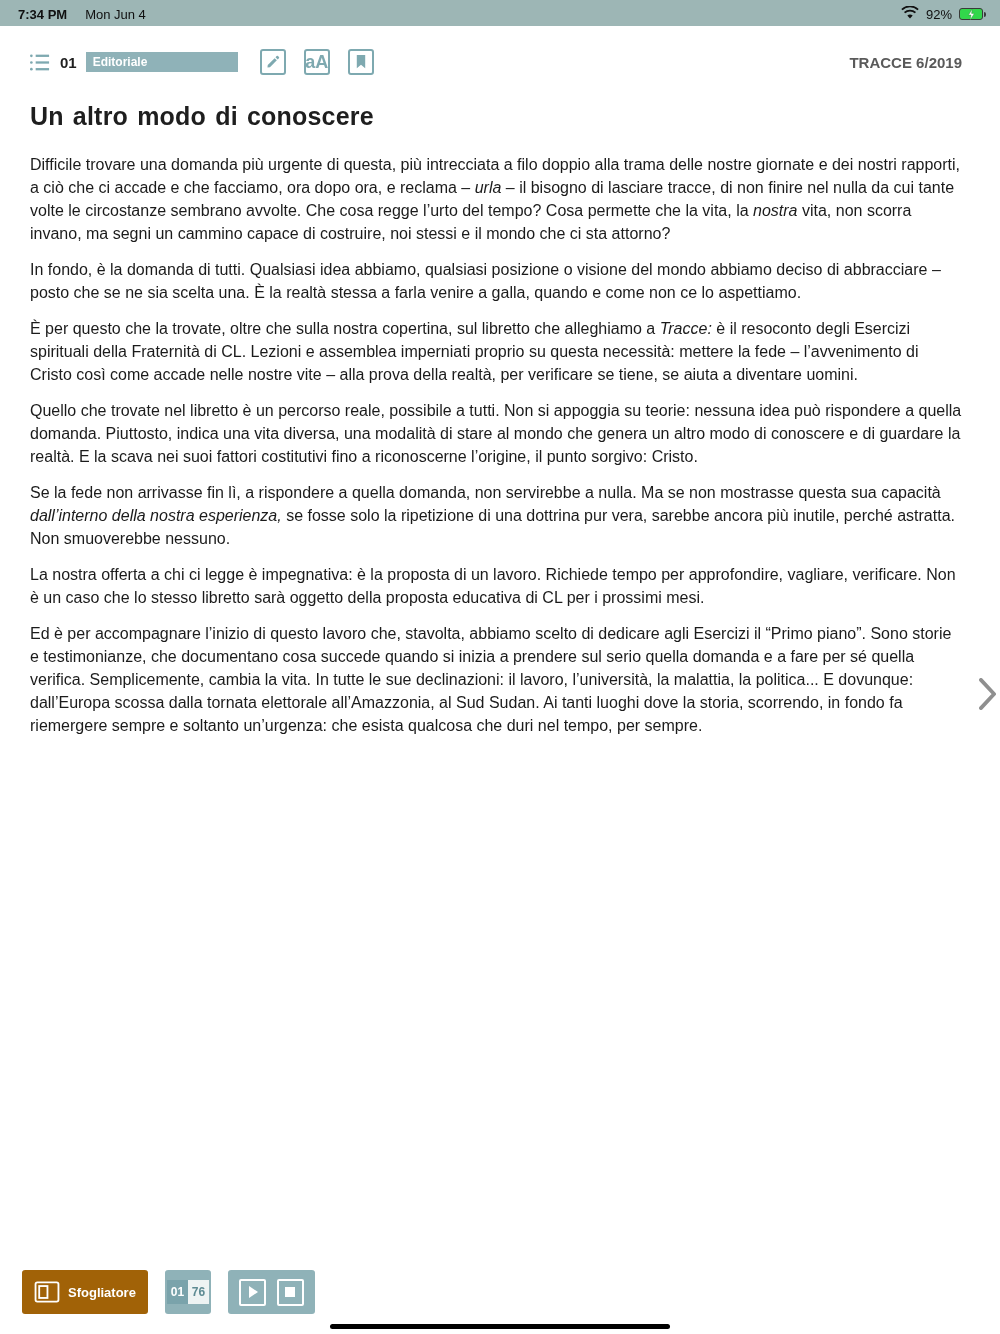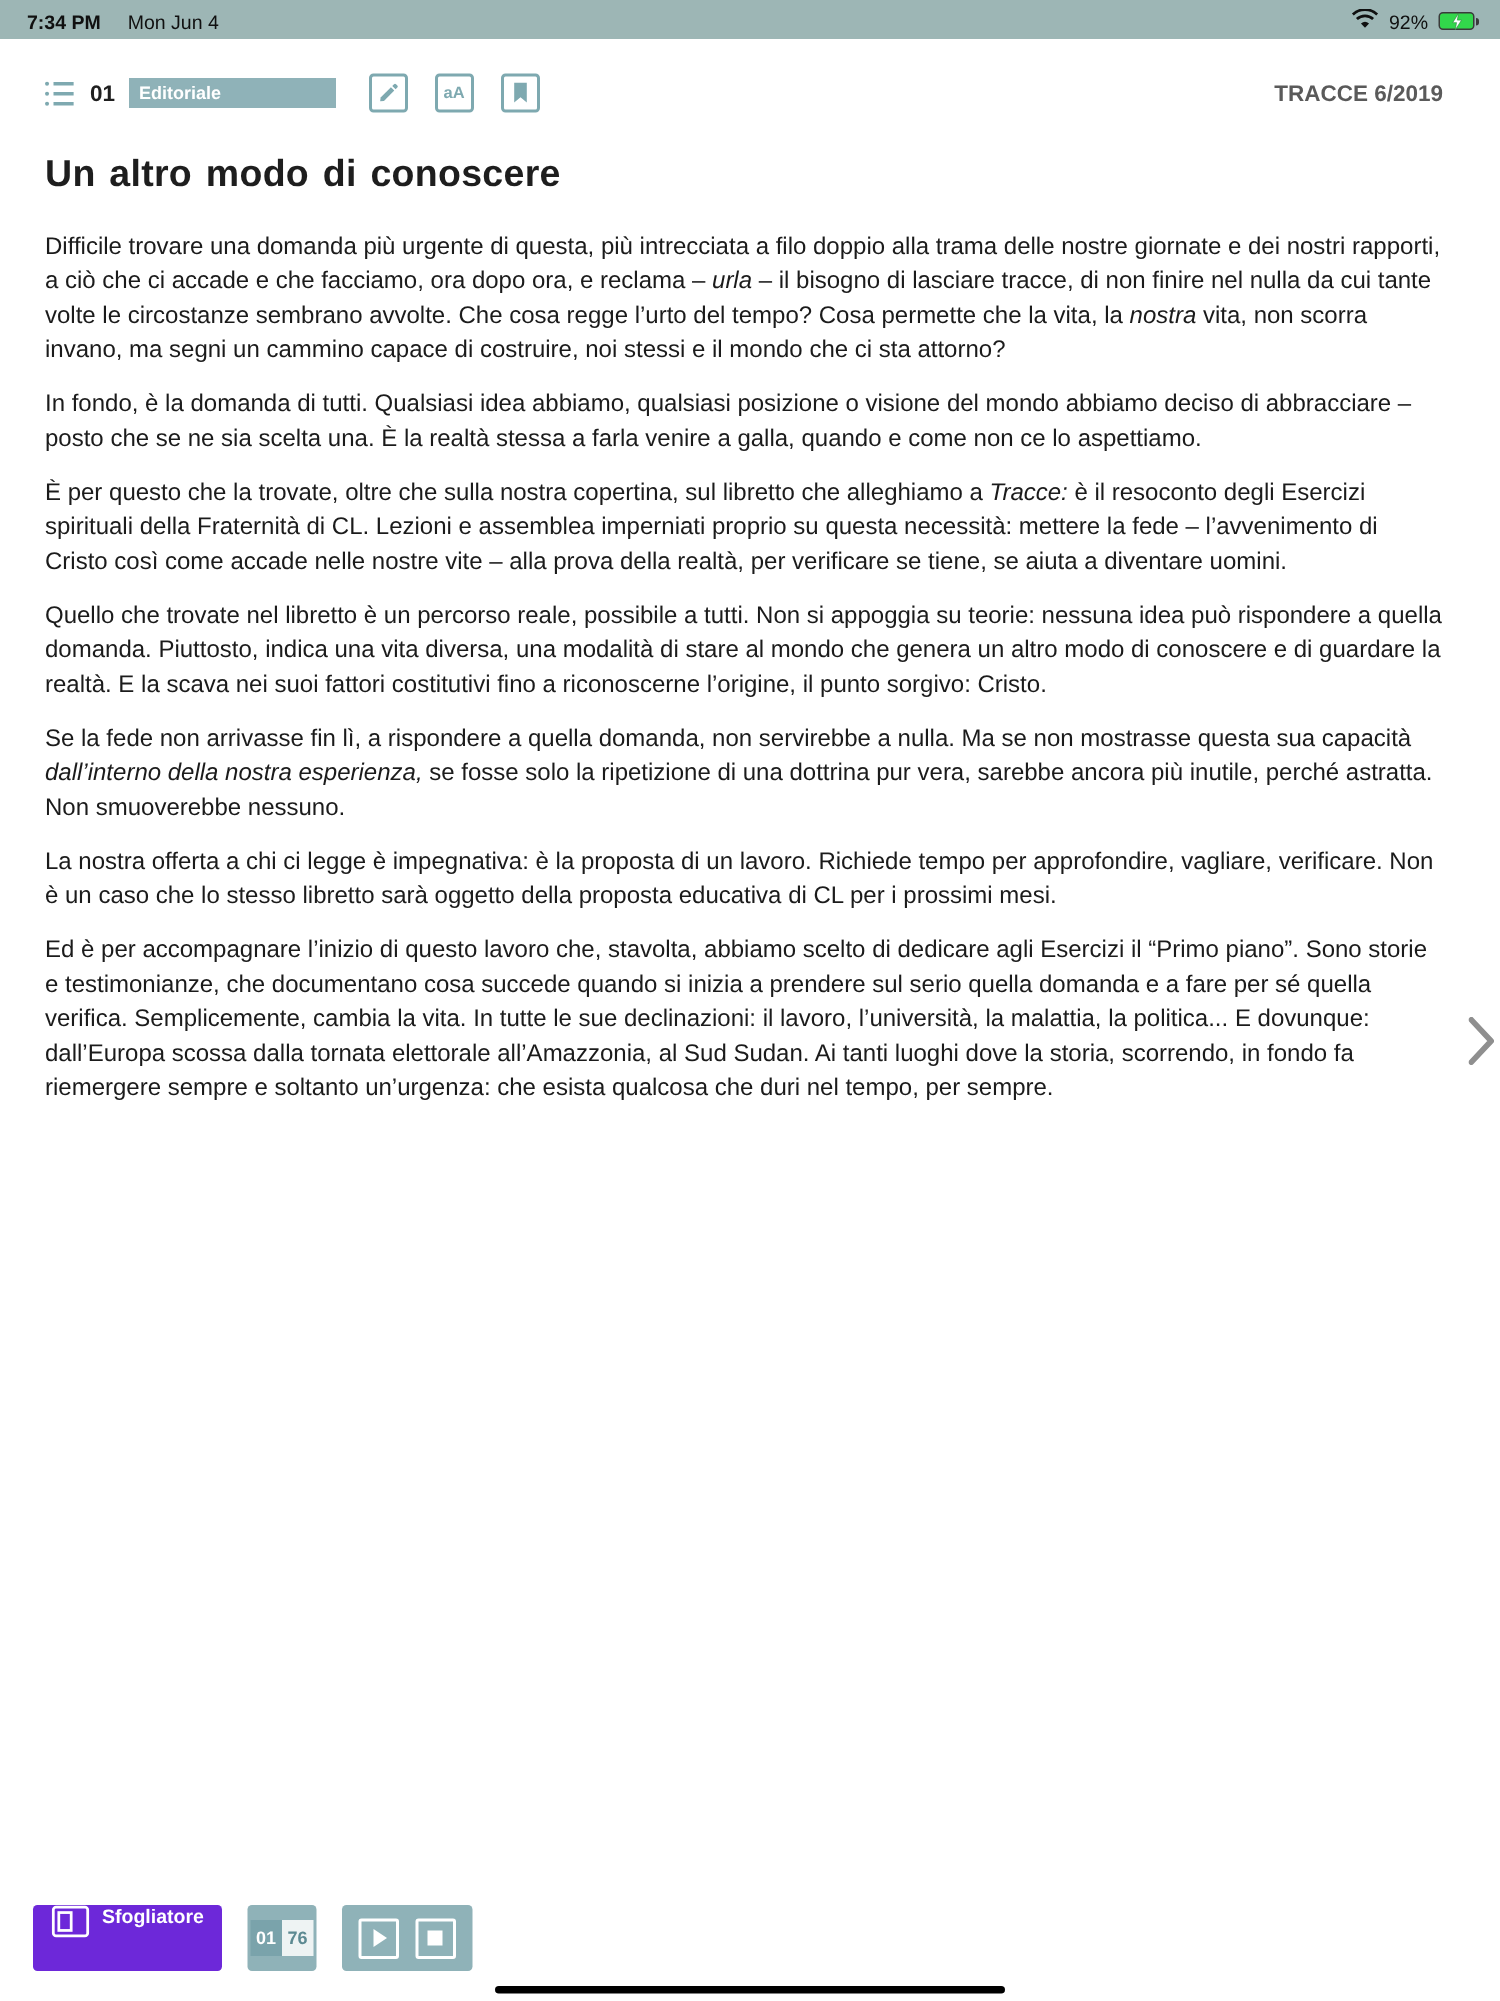--- a/index.html
+++ b/index.html
@@ -35,51 +35,51 @@
     font-family:"DejaVu Sans Mono", monospace; font-weight:700; font-size:22px;
     letter-spacing:7px; color:#141414;
   }
   .nav-right { margin-left:auto; display:flex; gap:28px; align-items:center; z-index:2; }
   .nav-icon-btn { background:none; border:none; cursor:pointer; display:flex; align-items:center; }
 
   
   .toolbar { display:flex; align-items:center; margin:23px 38px 0 28px; height:26px; }
   .article-number { font-weight:700; font-size:15px; color:#1f1f1f; margin-left:9px; }
   .section-badge {
-    margin-left:9px; width:138px; height:20px; background:#8fb2b8; color:#ffffff;
+    margin-left:9px; width:152px; height:20px; background:#8fb2b8; color:#ffffff;
     font-size:12px; font-weight:700; display:flex; align-items:center; padding-left:7px;
   }
   .tool-btn {
     width:26px; height:26px; border:2px solid #7ea9b0; background:#ffffff; border-radius:3px;
     display:flex; align-items:center; justify-content:center; cursor:pointer;
     color:#7ea9b0; font-weight:700;
   }
   .tool-btn.first { margin-left:22px; }
   .tool-btn + .tool-btn { margin-left:18px; }
-  .font-size-label { font-size:11px; letter-spacing:0; }
+  .font-size-label { font-size:18px; letter-spacing:0; }
   .issue-label { margin-left:auto; font-weight:700; font-size:15px; color:#5a5a5a; }
 
   
   .article { padding:0 38px 0 30px;margin-top:27px; }
   .article-title { font-size:25px; font-weight:700; color:#1e1e1e; margin-top:17px; letter-spacing:0.2px; word-spacing:2px; }
   .article-body { margin-top:22px; font-size:16px; line-height:23px; color:#1b1b1b; }
   .article-body p { margin:0 0 13px 0; }
   .b { font-weight:400; }
   .i { font-style:italic; }
 
   
   .next-chevron {
     position:absolute; right:2px; top:676px; background:none; border:none; cursor:pointer; padding:2px;
   }
 
   
   .bottom-controls { position:absolute; left:22px; bottom:20px; display:flex; gap:17px; align-items:center; }
   .teal-btn {
-    background:#6d28d9; border:none; border-radius:3px; height:44px; display:flex;
-    gap:8px; padding:0 12px; cursor:pointer; color:#ffffff;
+    background:#a16207; border:none; border-radius:3px; height:44px; display:flex;
+    align-items:center; gap:8px; padding:0 12px; cursor:pointer; color:#ffffff;
   }
   .sfogliatore-label { font-size:13px; font-weight:700; color:#ffffff; }
   .pager { background:#8fb2b8; border-radius:3px; height:44px; display:flex; align-items:center; padding:0 2px; cursor:pointer; }
   .pager-cell { width:21px; height:24px; display:flex; align-items:center; justify-content:center; font-size:12px; font-weight:700; }
   .pager-current { background:#7aa3ab; color:#ffffff; }
   .pager-total { background:#eef3f3; color:#5d8a92; }
   .av-controls { background:#8fb2b8; border-radius:3px; height:44px; display:flex; align-items:center; gap:11px; padding:0 11px; }
   .av-btn {
     width:27px; height:27px; border:2px solid #ffffff; border-radius:2px; background:transparent;
     display:flex; align-items:center; justify-content:center; cursor:pointer;

